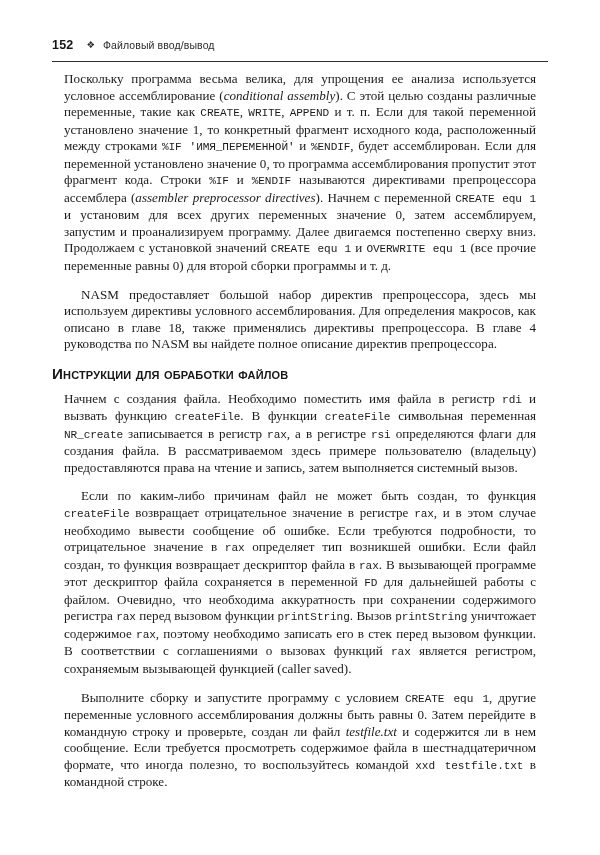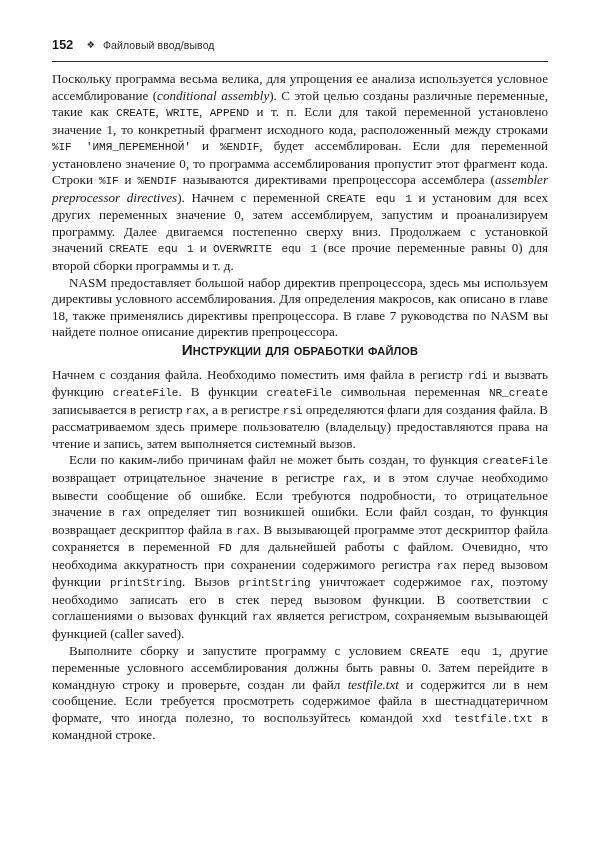--- a/index.html
+++ b/index.html
@@ -61,29 +61,29 @@
     font-family: "Liberation Sans", "DejaVu Sans", sans-serif;
     font-weight: bold;
     font-size: 15.2px;
     font-variant: small-caps;
     letter-spacing: 0.15px;
     color: #171717;
     margin: 0;
     padding: 0;
   }
   .section-1 { margin-top: 29px; }
-  .section-2 { margin-top: 33px; text-align: center; }
+  .section-2 { margin-top: 33px; }
 
   
   p.body {
     font-size: 13.1px;
     line-height: 16.55px;
     text-align: justify;
     text-justify: inter-word;
-    margin: 0;
+    margin: 12px;
     hyphens: manual;
     color: #1b1b1b;
   }
   p.first { margin-top: 9px; text-indent: 0; }
   p.cont  { text-indent: 17px; }
 
   .it { font-style: italic; }
   .mono {
     font-family: "Liberation Mono", "DejaVu Sans Mono", monospace;
     font-size: 11.1px;
@@ -97,20 +97,20 @@
 
   <div class="running-head">
     <span class="folio">152</span>
     <span class="head-ornament">❖</span>
     <span class="head-title">Файловый ввод/вывод</span>
   </div>
   <hr class="head-rule">
 
   <div id="sections-root">
       <p class="body first">Поскольку программа весьма велика, для упрощения ее анализа используется условное ассемблирование (<span class="it">conditional assembly</span>). С этой целью созданы различные переменные, такие как <span class="mono">CREATE</span>, <span class="mono">WRITE</span>, <span class="mono">APPEND</span> и т. п. Если для такой переменной установлено значение 1, то конкретный фрагмент исходного кода, расположенный между строками <span class="mono">%IF 'ИМЯ_ПЕРЕМЕННОЙ'</span> и <span class="mono">%ENDIF</span>, будет ассемблирован. Если для переменной установлено значение 0, то программа ассемблирования пропустит этот фрагмент кода. Строки <span class="mono">%IF</span> и <span class="mono">%ENDIF</span> называются директивами препроцессора ассемблера (<span class="it">assembler preprocessor directives</span>). Начнем с переменной <span class="mono">CREATE equ 1</span> и установим для всех других переменных значение 0, затем ассемблируем, запустим и проанализируем программу. Далее двигаемся постепенно сверху вниз. Продолжаем с установкой значений <span class="mono">CREATE equ 1</span> и <span class="mono">OVERWRITE equ 1</span> (все прочие переменные равны 0) для второй сборки программы и т. д.</p>
-      <p class="body cont">NASM предоставляет большой набор директив препроцессора, здесь мы используем директивы условного ассемблирования. Для определения макросов, как описано в главе 18, также применялись директивы препроцессора. В главе 7 руководства по NASM вы найдете полное описание директив препроцессора.</p>
+      <p class="body cont">NASM предоставляет большой набор директив препроцессора, здесь мы используем директивы условного ассемблирования. Для определения макросов, как описано в главе 18, также применялись директивы препроцессора. В главе 4 руководства по NASM вы найдете полное описание директив препроцессора.</p>
       <h2 class="section-title section-2">Инструкции для обработки файлов</h2>
       <p class="body first">Начнем с создания файла. Необходимо поместить имя файла в регистр <span class="mono">rdi</span> и вызвать функцию <span class="mono">createFile</span>. В функции <span class="mono">createFile</span> символьная переменная <span class="mono">NR_create</span> записывается в регистр <span class="mono">rax</span>, а в регистре <span class="mono">rsi</span> определяются флаги для создания файла. В рассматриваемом здесь примере пользователю (владельцу) предоставляются права на чтение и запись, затем выполняется системный вызов.</p>
       <p class="body cont">Если по каким-либо причинам файл не может быть создан, то функция <span class="mono">createFile</span> возвращает отрицательное значение в регистре <span class="mono">rax</span>, и в этом случае необходимо вывести сообщение об ошибке. Если требуются подробности, то отрицательное значение в <span class="mono">rax</span> определяет тип возникшей ошибки. Если файл создан, то функция возвращает дескриптор файла в <span class="mono">rax</span>. В вызывающей программе этот дескриптор файла сохраняется в переменной <span class="mono">FD</span> для дальнейшей работы с файлом. Очевидно, что необходима аккуратность при сохранении содержимого регистра <span class="mono">rax</span> перед вызовом функции <span class="mono">printString</span>. Вызов <span class="mono">printString</span> уничтожает содержимое <span class="mono">rax</span>, поэтому необходимо записать его в стек перед вызовом функции. В соответствии с соглашениями о вызовах функций <span class="mono">rax</span> является регистром, сохраняемым вызывающей функцией (caller saved).</p>
       <p class="body cont">Выполните сборку и запустите программу с условием <span class="mono">CREATE equ 1</span>, другие переменные условного ассемблирования должны быть равны 0. Затем перейдите в командную строку и проверьте, создан ли файл <span class="it">testfile.txt</span> и содержится ли в нем сообщение. Если требуется просмотреть содержимое файла в шестнадцатеричном формате, что иногда полезно, то воспользуйтесь командой <span class="mono">xxd testfile.txt</span> в командной строке.</p>
     </div>
 
 </div>
 
 </body></html>

